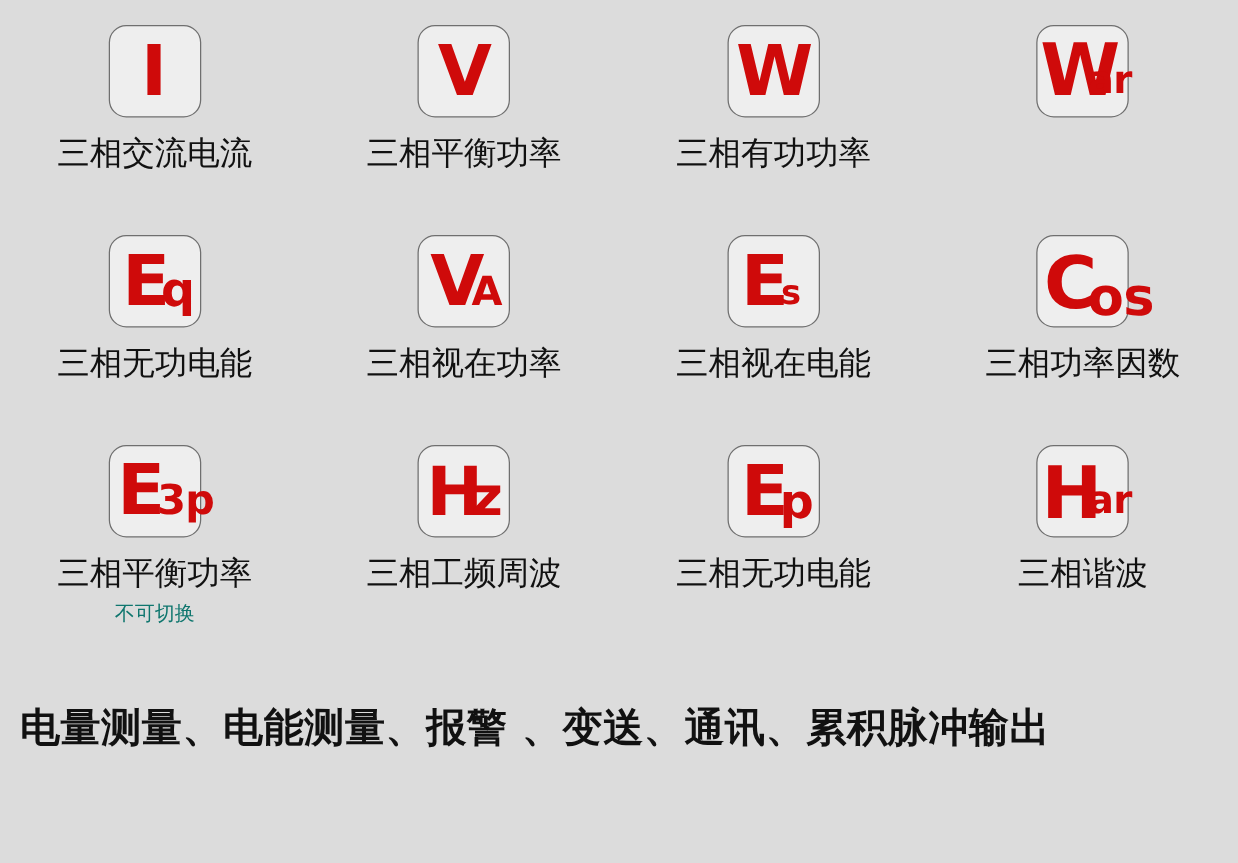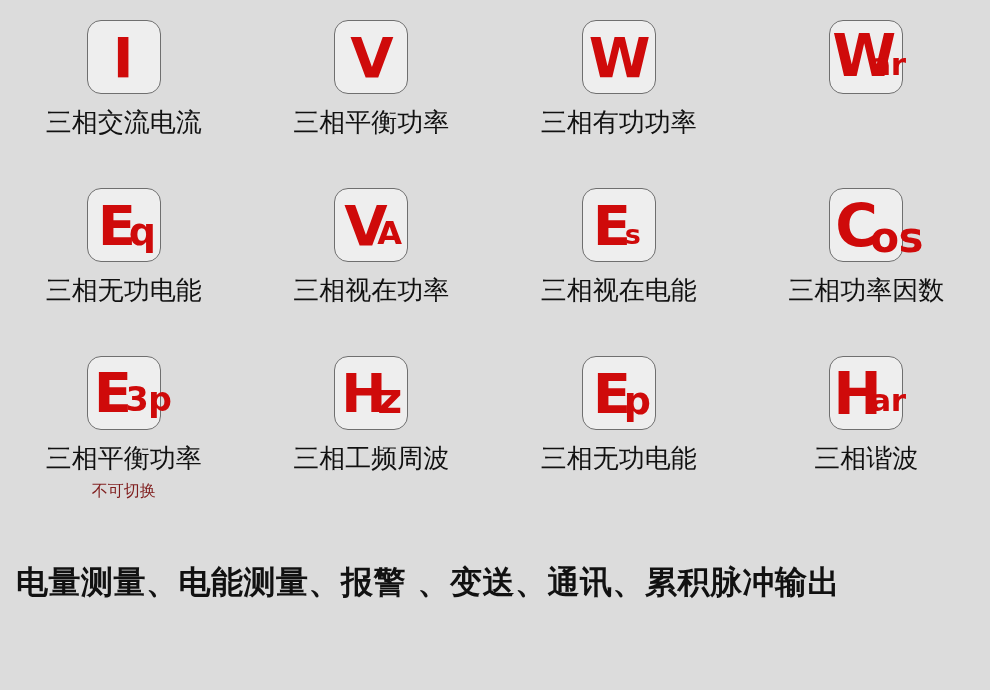--- a/index.html
+++ b/index.html
@@ -121,21 +121,21 @@
     margin-top: 11px;
     font-size: 26px;
     color: #111111;
     text-align: center;
     letter-spacing: 0px;
     font-family: Liberation Serif, serif;
   }
   .icon-sublabel {
     margin-top: 5px;
     font-size: 16px;
-    color: #7f1d1d;
+    color: #0f766e;
     text-align: center;
   }
   .icon-sublabel:empty { display: none; }
 
   
   .footer {
     position: absolute;
     left: 0;
     top: 558px;
     width: 856px;

